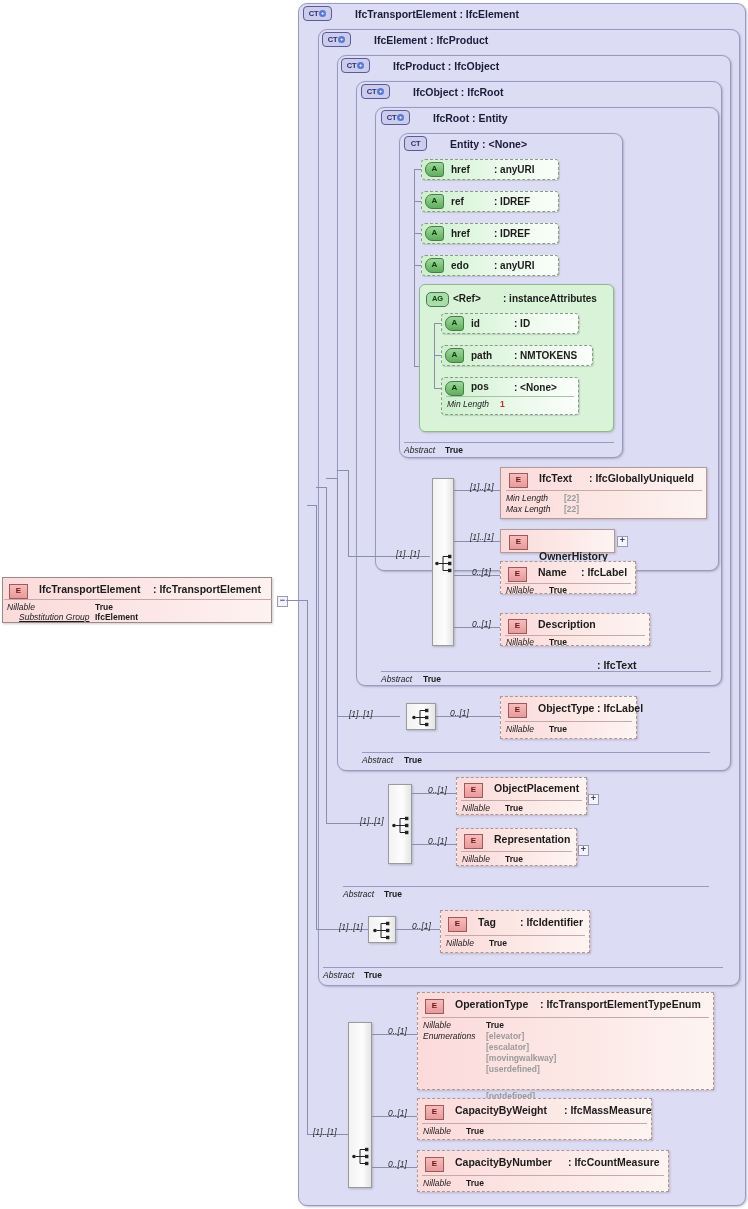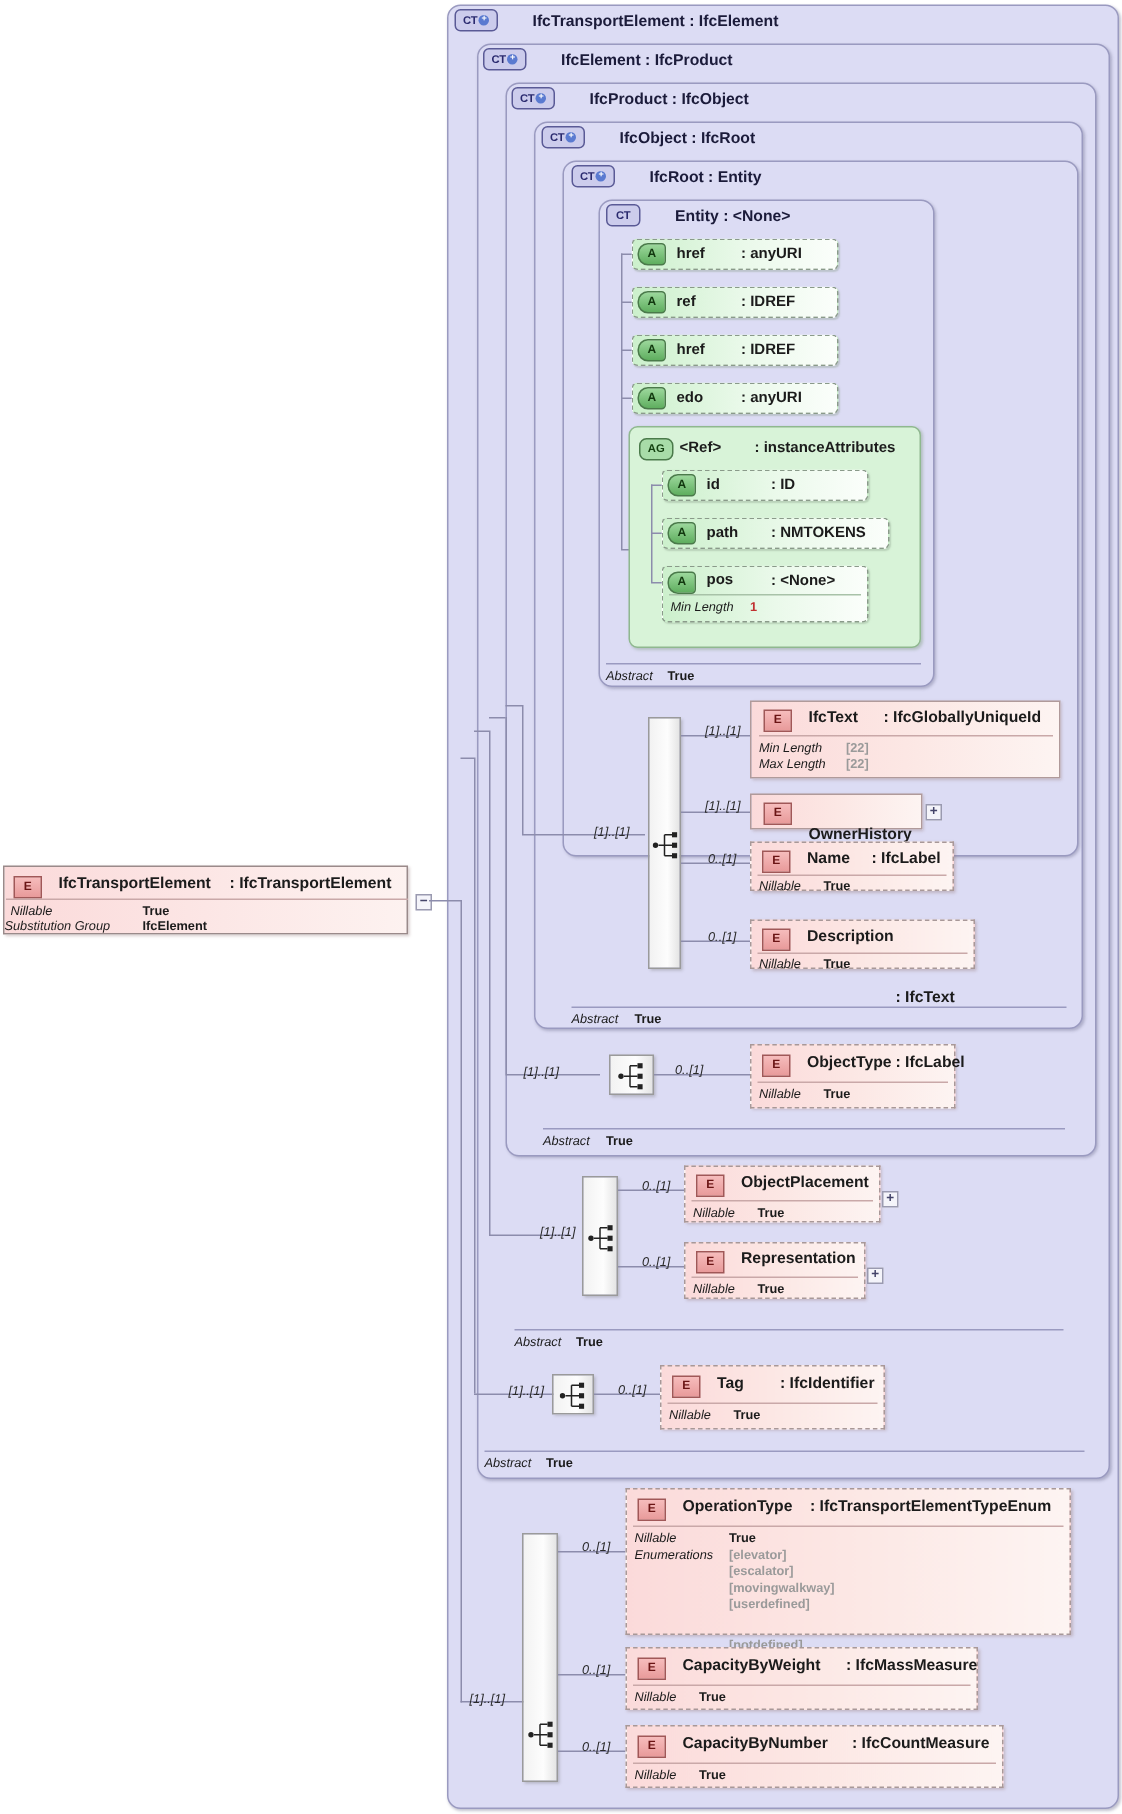--- a/index.html
+++ b/index.html
@@ -213,21 +213,21 @@
   <div class="f-k" style="left:404px;top:445px;">Abstract</div>
   <div class="f-v" style="left:445px;top:445px;">True</div>
 
   <div class="rootbox" style="left:2px;top:577px;width:270px;height:46px;">
     <span class="e-ico" style="position:absolute;left:6px;top:6px;">E</span>
     <span class="e-nm" style="position:absolute;left:29px;top:5px;">IfcTransportElement</span>
     <span class="e-ty" style="left:150px;top:5px;">: <span>IfcTransportElement</span></span>
     <span class="e-sep" style="left:1px;top:21px;width:268px;"></span>
     <span class="f-k" style="left:4px;top:24px;">Nillable</span>
     <span class="f-v" style="left:92px;top:24px;">True</span>
-    <span class="f-k" style="left:0;top:34px;">Substitution Group</span>
+    <span class="f-k" style="left:16px;top:34px;text-decoration:underline;">Substitution Group</span>
     <span class="f-v" style="left:92px;top:34px;">IfcElement</span>
   </div>
   <div class="exp" style="left:277px;top:596px;">−</div>
   <div class="ln lnh" style="left:286px;top:600px;width:22px;height:1px;"></div>
 
   <div class="ln lnv" style="left:307px;top:600px;height:535px;"></div>
   <div class="ln lnh" style="left:307px;top:1134px;width:48px;height:1px;"></div>
 
   <div class="ln lnv" style="left:316px;top:505px;height:424px;"></div>
   <div class="ln lnh" style="left:316px;top:929px;width:54px;height:1px;"></div>

